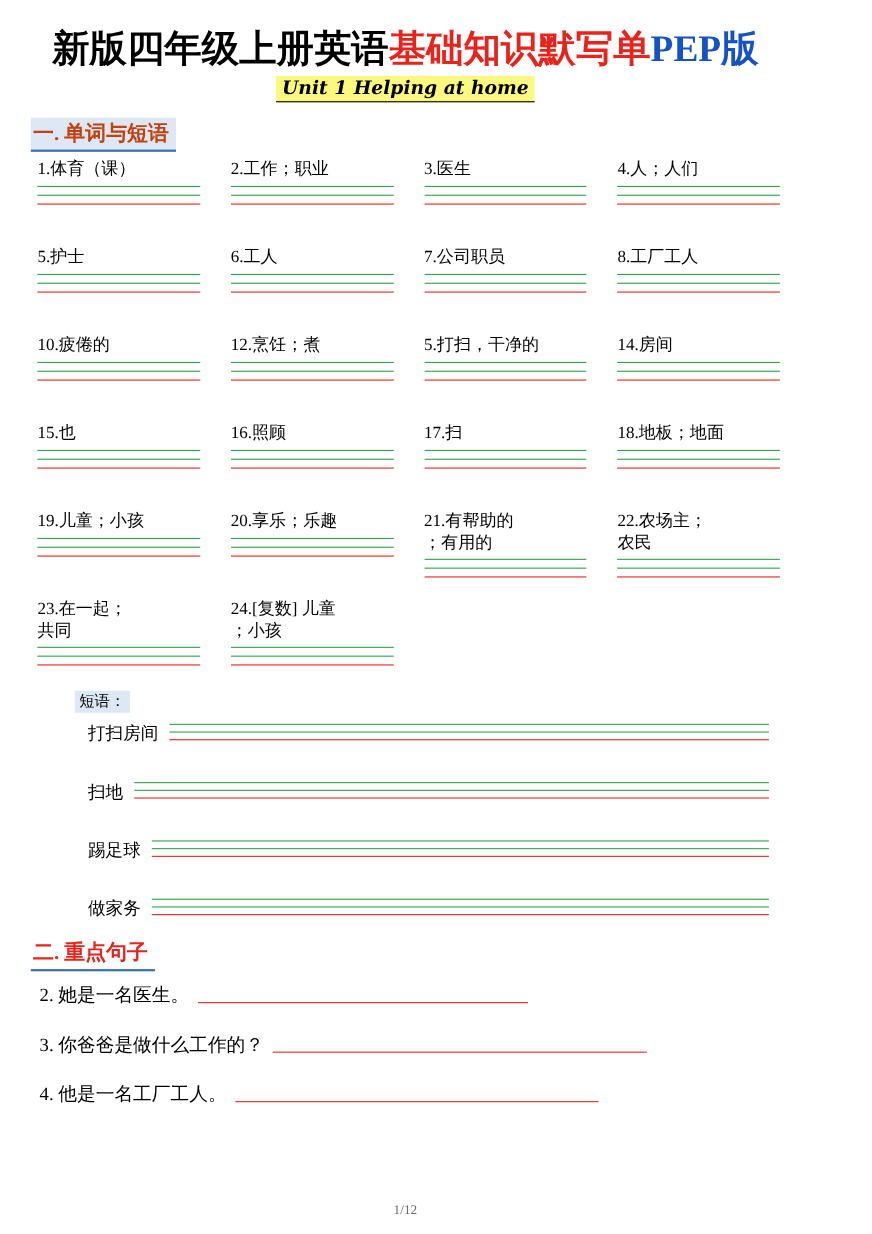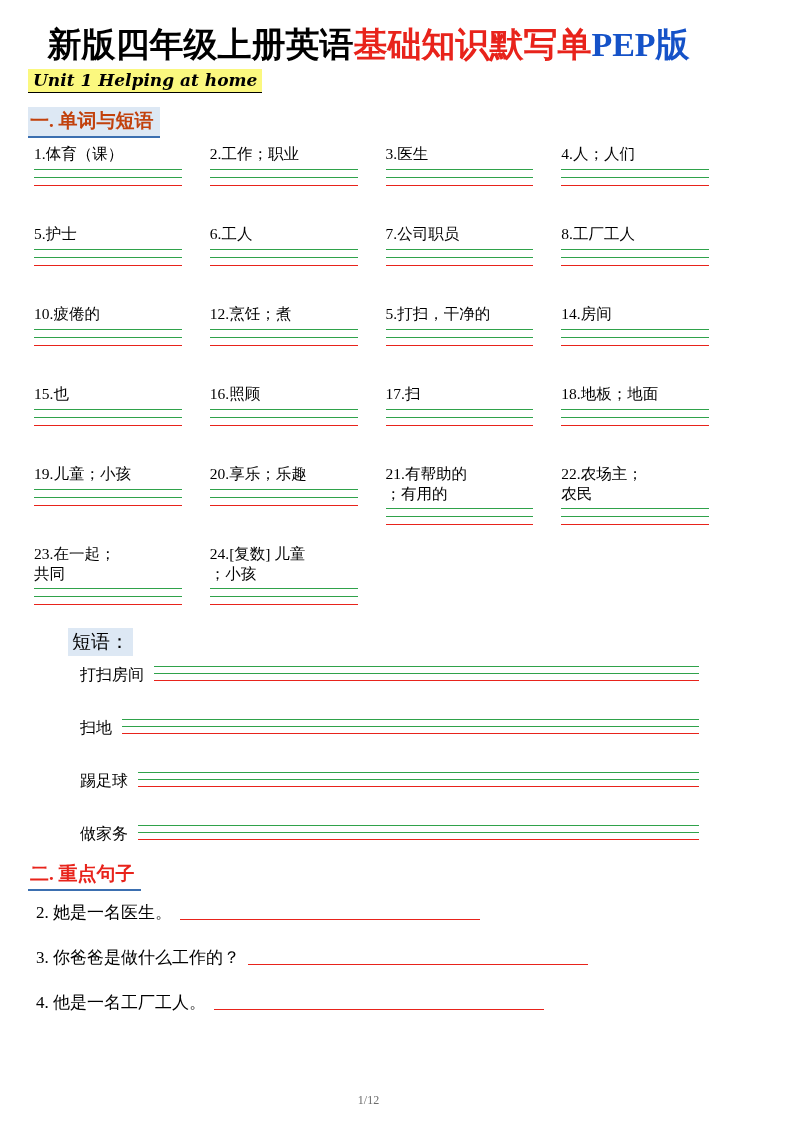--- a/index.html
+++ b/index.html
@@ -29,21 +29,21 @@
   .title-row span {
     font-size: 34px;
     font-weight: bold;
     letter-spacing: 0px;
   }
   .t-black { color: #000000; }
   .t-red { color: #e8231b; }
   .t-blue { color: #1552c8; }
 
   .subtitle-wrap {
-    text-align: left;
+    text-align: center;
     margin-top: 6px;
   }
   .subtitle {
     display: inline-block;
     background: #fbf87f;
     color: #000;
     font-family: "DejaVu Serif", serif;
     font-style: italic;
     font-weight: bold;
     font-size: 17px;
@@ -102,21 +102,21 @@
   .lines .ln.red { border-top-color: #e8231b; }
 
   
   .phrase-label {
     margin-top: 8px;
     margin-left: 40px;
   }
   .phrase-label .inner {
     display: inline-block;
     background: #dde8f4;
-    font-size: 19px;
+    font-size: 14px;
     padding: 1px 4px;
   }
   .phrases {
     display: grid;
     grid-template-columns: 1fr;
     column-gap: 24px;
     row-gap: 10px;
     margin-top: 8px;
     padding-left: 52px;
     padding-right: 10px;

